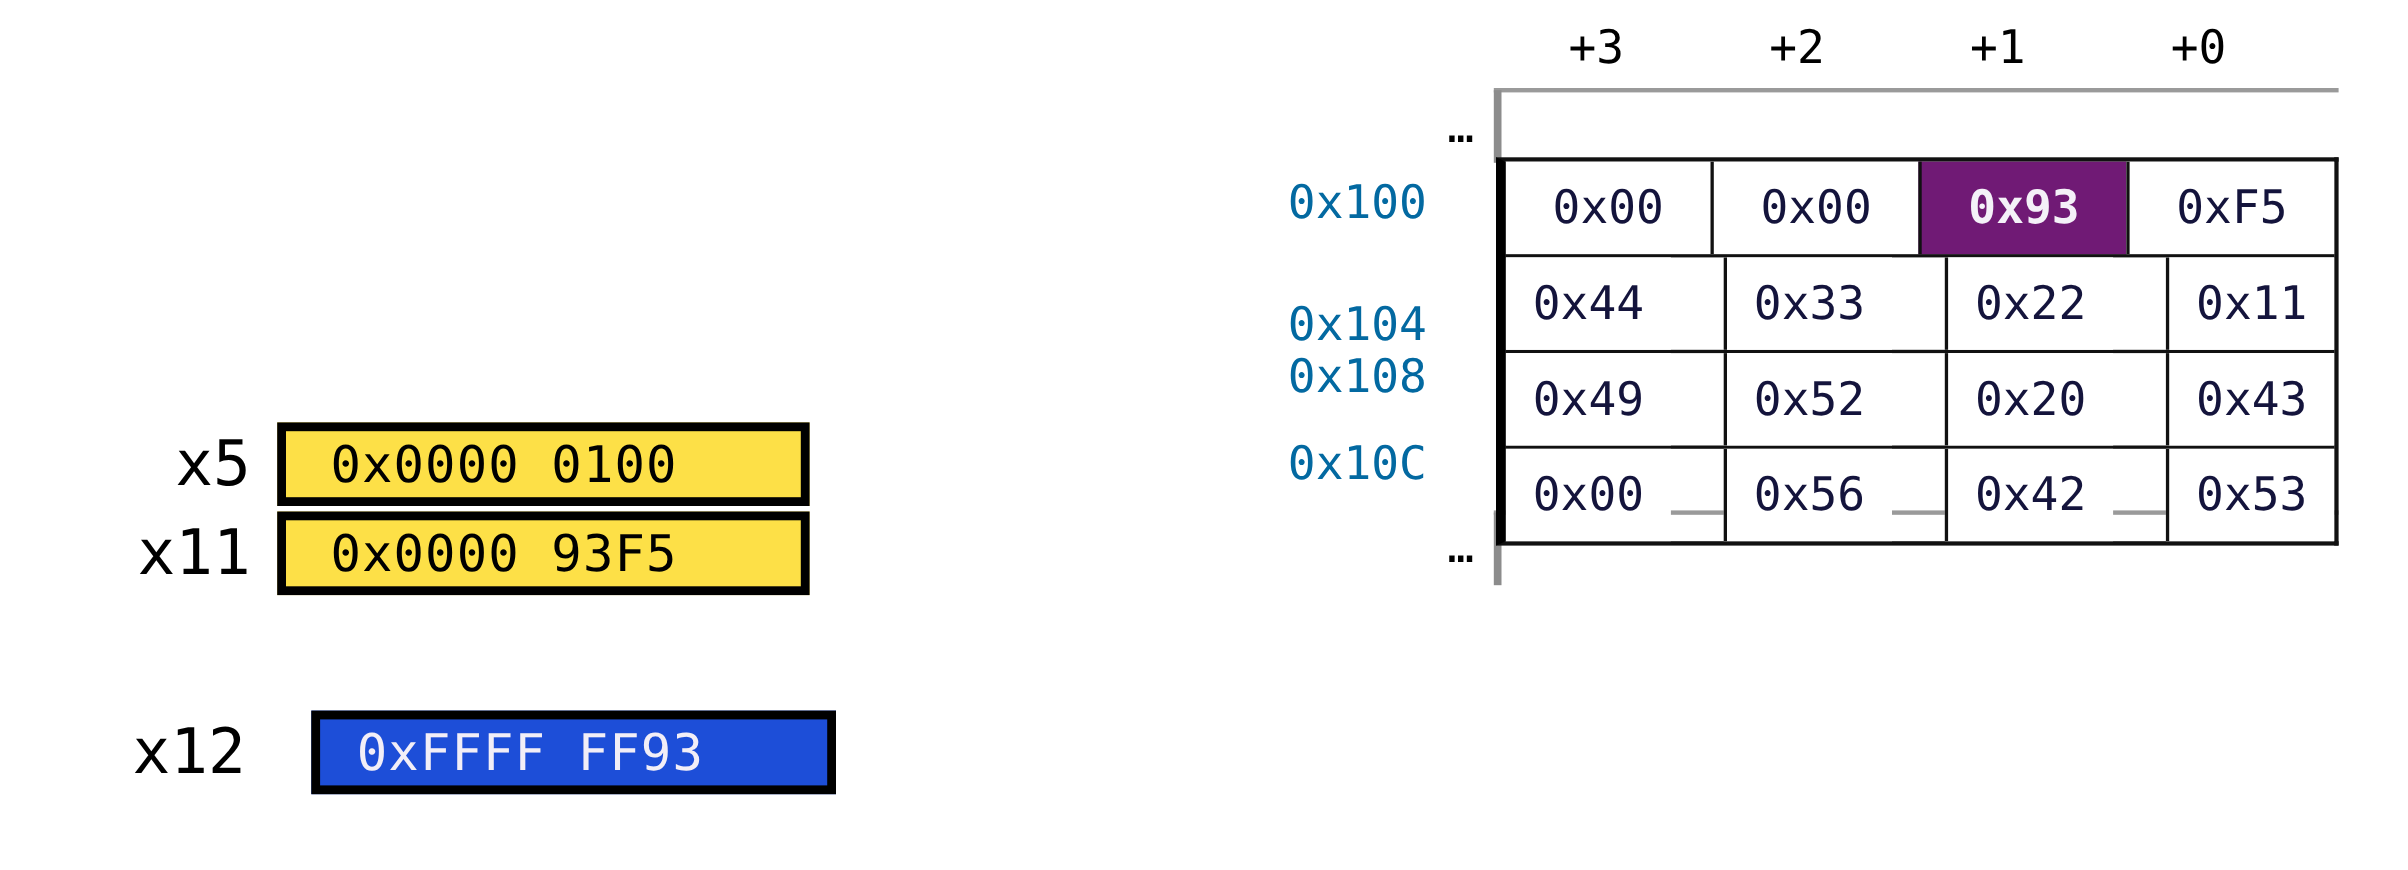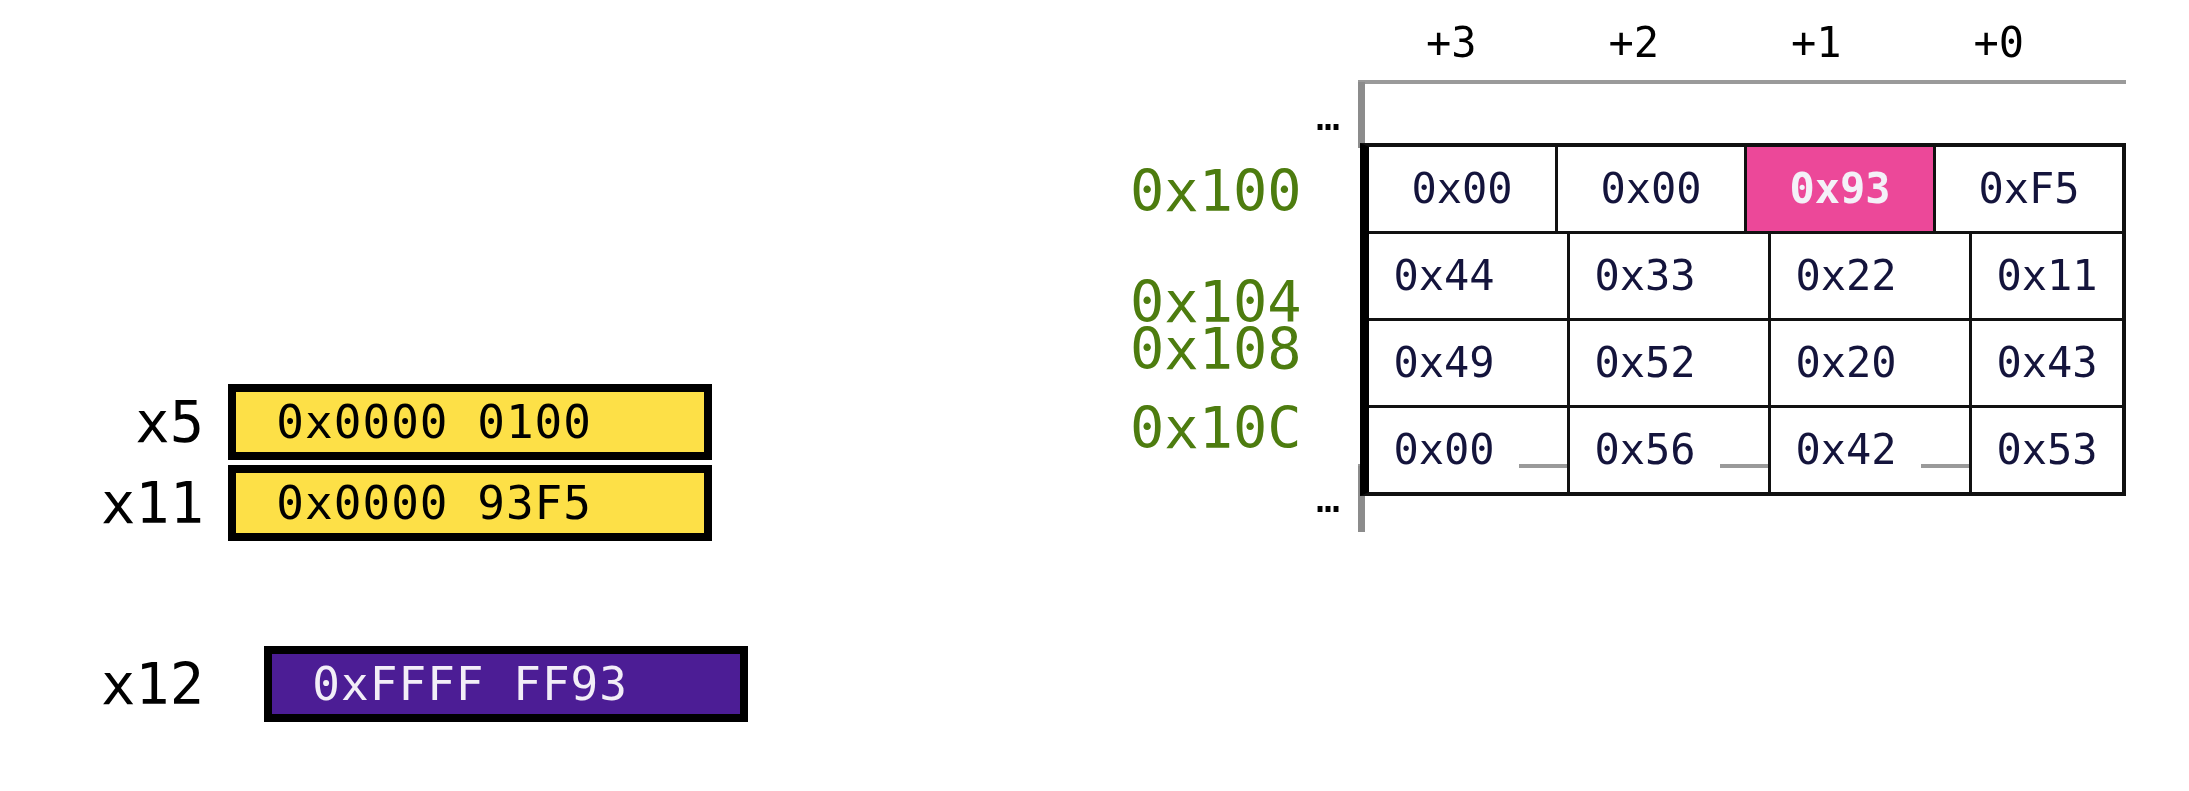--- a/index.html
+++ b/index.html
@@ -29,21 +29,21 @@
   }
   .reg-row {
     position: absolute;
     left: 0;
     width: 760px;
     height: 76px;
     display: flex;
     align-items: center;
   }
   .reg-label {
-    width: 228px;
+    width: 252px;
     text-align: right;
     padding-right: 24px;
     box-sizing: border-box;
     font-family: "DejaVu Sans Mono", monospace;
     font-size: 57px;
     line-height: 1;
     color: #000000;
     letter-spacing: 0px;
   }
   .reg-box {
@@ -56,21 +56,21 @@
     align-items: center;
     justify-content: flex-end;
     padding-right: 112px;
     font-family: "DejaVu Sans Mono", monospace;
     font-size: 46px;
     line-height: 1;
     color: #000000;
     letter-spacing: 1px;
   }
   .reg-box.highlight {
-    background: #4c1d95;
+    background: #1d4ed8;
     color: #F2EEF7;
   }
 
   
   #memory {
     position: absolute;
     left: 1130px;
     top: 0;
     width: 1059px;
     height: 791px;
@@ -152,33 +152,33 @@
     font-size: 42px;
     line-height: 1;
     color: #14143C;
     background: #ffffff;
     box-sizing: border-box;
   }
   .mem-cell + .mem-cell {
     border-left: 3px solid #111111;
   }
   .mem-cell.highlight {
-    background: #ec4899;
+    background: #701a75;
     color: #F4F1F8;
     font-weight: bold;
   }
   .row-addr {
     position: absolute;
     left: 0px;
     width: 208px;
-    text-align: left;
-    font-family: "DejaVu Sans Mono", monospace;
-    font-size: 57px;
-    line-height: 1;
-    color: #4d7c0f;
+    text-align: center;
+    font-family: "DejaVu Sans Mono", monospace;
+    font-size: 42px;
+    line-height: 1;
+    color: #0369a1;
   }
 </style>
 </head>
 <body>
 
 <div id="stage">
 
   <div id="registers">
 
     <div class="reg-row" style="top:384px;">

